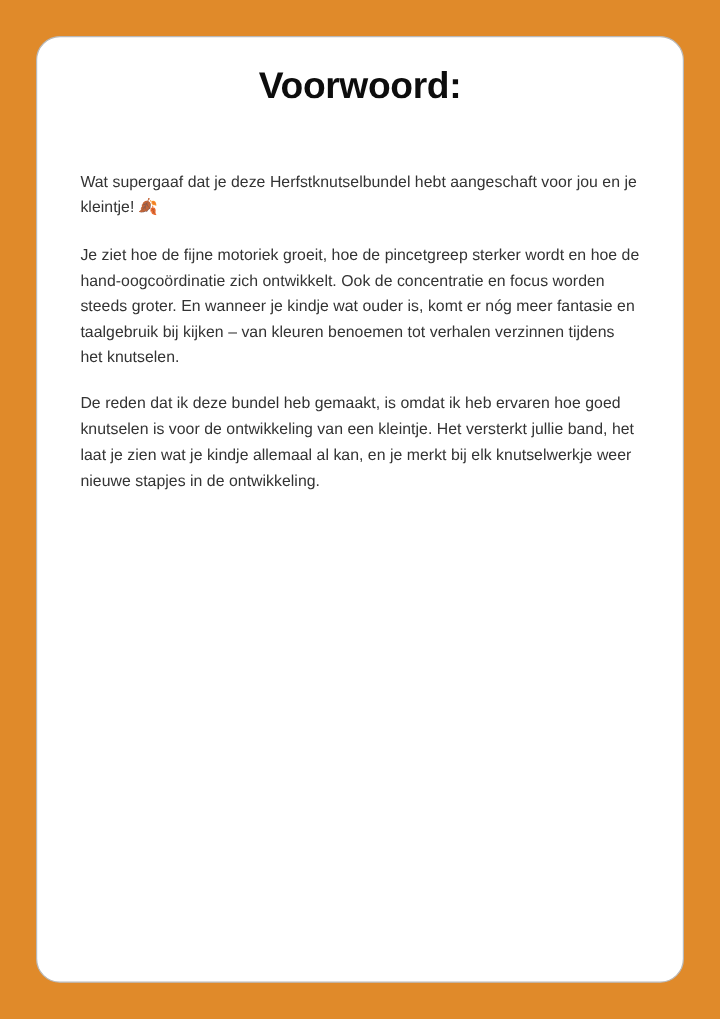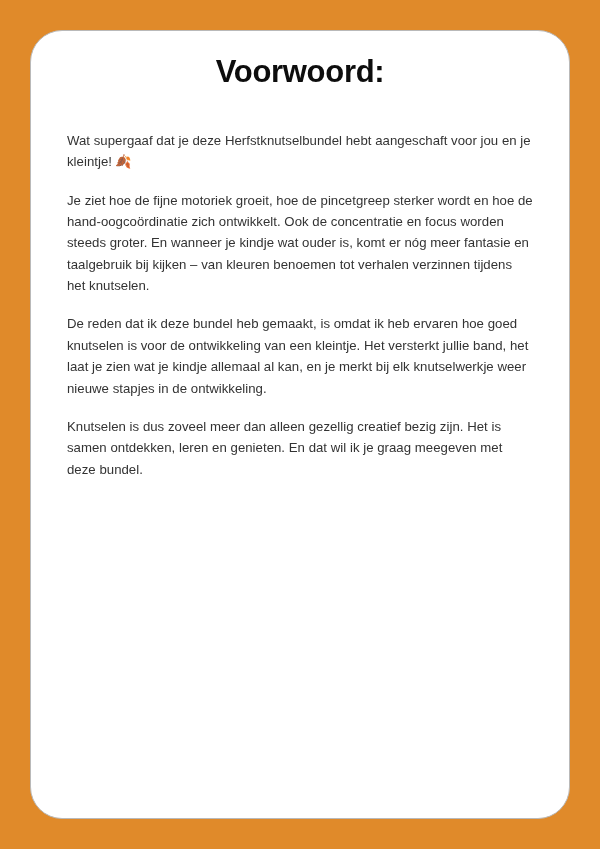--- a/index.html
+++ b/index.html
@@ -33,21 +33,21 @@
   
   .card {
     position: absolute;
     left: 30px;
     top: 30px;
     width: 540px;
     height: 789px;
     box-sizing: border-box;
     background: #ffffff;
     border: 1px solid #b9b9b9;
-    border-radius: 32px;
+    border-radius: 20px;
     overflow: hidden;
   }
 
   .card-inner {
     padding: 22px 36px 0 36px;
   }
 
   
   .doc-title {
     margin: 0;
@@ -55,21 +55,21 @@
     text-align: center;
     font-size: 31px;
     font-weight: bold;
     color: #0d0d0d;
     letter-spacing: -0.3px;
     line-height: 1.25;
   }
 
   
   .body-copy {
-    margin-top: 38px;
+    margin-top: 49px;
   }
 
   .para {
     margin: 0 0 17px 0;
     font-size: 13.2px;
     line-height: 1.62;
     color: #333333;
     text-align: left;
     letter-spacing: 0.03px;
   }
@@ -97,20 +97,19 @@
 
       <div class="body-copy">
 
         <p class="para"><span>Wat supergaaf dat je deze Herfstknutselbundel hebt aangeschaft voor jou en je kleintje! </span><span class="emoji leaf-emoji">🍂</span></p>
 
 
         <p class="para"><span>Je ziet hoe de fijne motoriek groeit, hoe de pincetgreep sterker wordt en hoe de hand-oogcoördinatie zich ontwikkelt. Ook de concentratie en focus worden steeds groter. En wanneer je kindje wat ouder is, komt er nóg meer fantasie en taalgebruik bij kijken – van kleuren benoemen tot verhalen verzinnen tijdens het knutselen.</span></p>
 
         <p class="para"><span>De reden dat ik deze bundel heb gemaakt, is omdat ik heb ervaren hoe goed knutselen is voor de ontwikkeling van een kleintje. Het versterkt jullie band, het laat je zien wat je kindje allemaal al kan, en je merkt bij elk knutselwerkje weer nieuwe stapjes in de ontwikkeling.</span></p>
 
-        <p class="para"><span>Knutselen is dus zoveel meer dan alleen gezellig creatief bezig zijn. Het is samen ontdekken, leren en genieten. En dat wil ik je graag meegeven met deze bundel.</span></p>
 
 
       </div>
     </div>
   </div>
 
 </div>
 
 </body></html>

